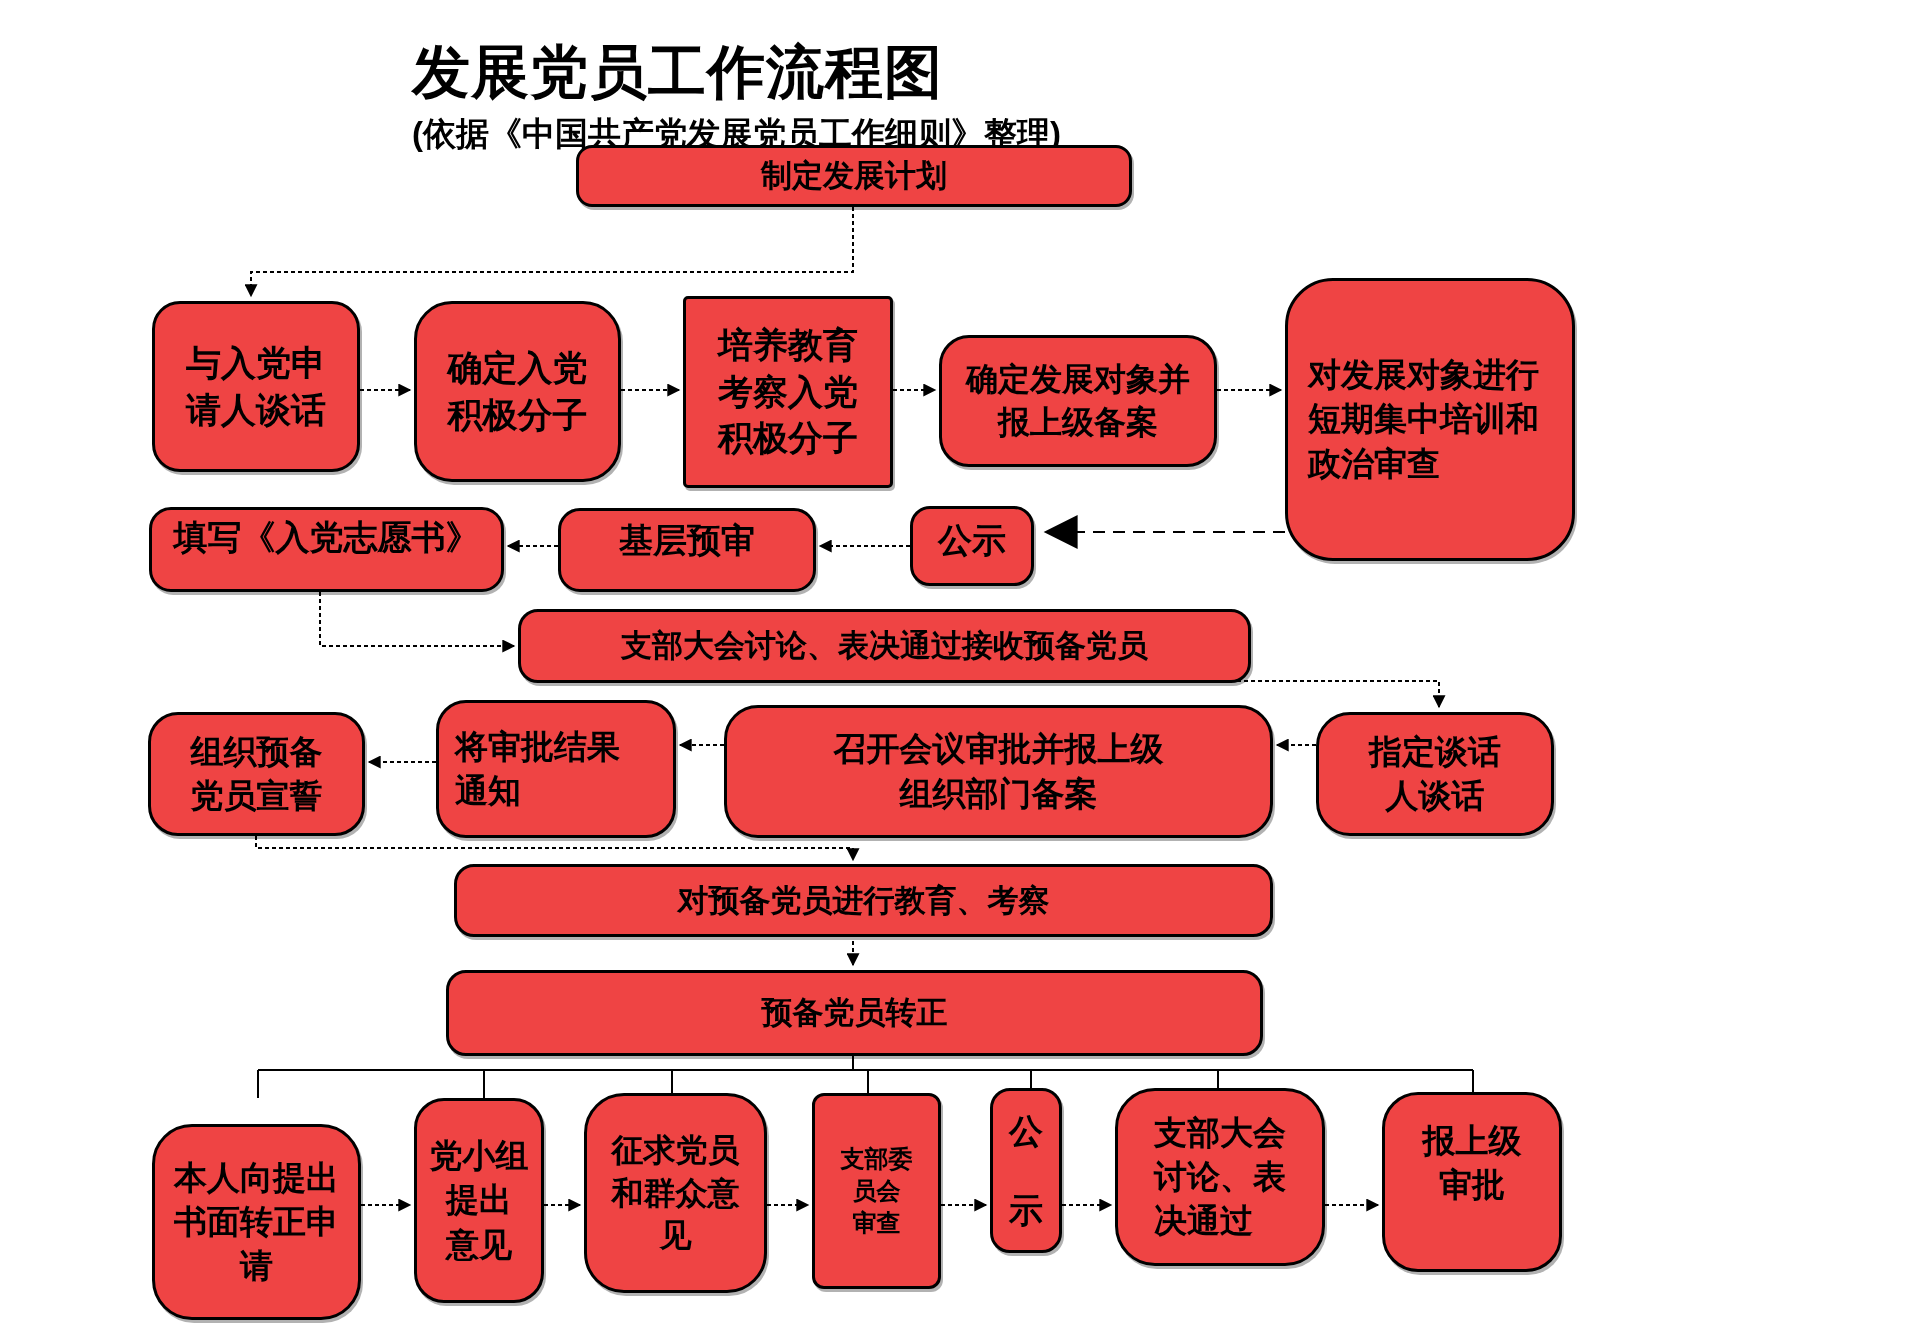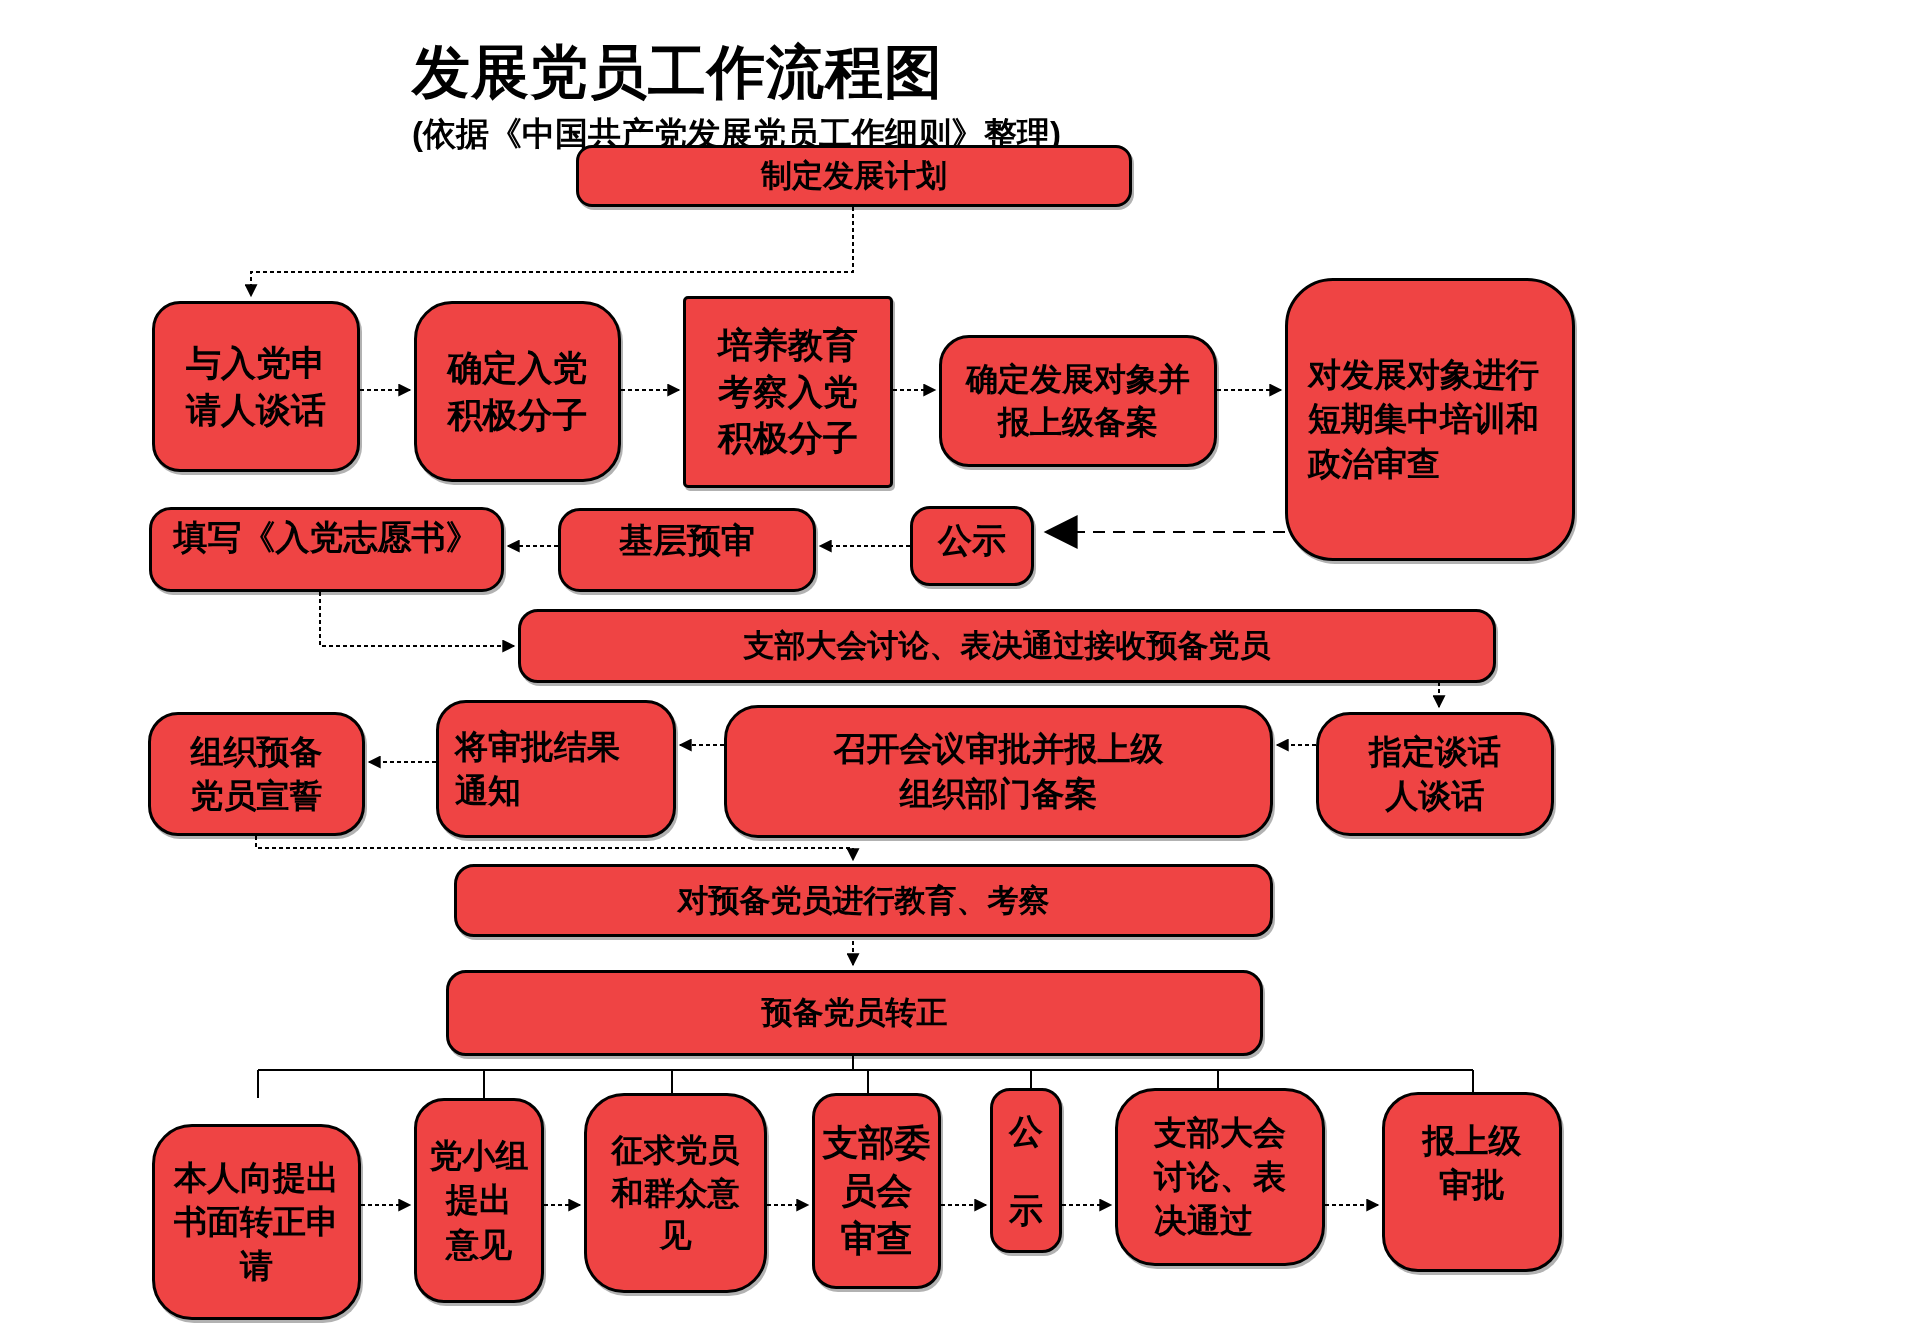--- a/index.html
+++ b/index.html
@@ -91,21 +91,21 @@
 <div class="node left-text" style="left:1285px;top:278px;width:290px;height:283px;border-radius:48px;font-size:33px;padding-left:20px;"><span>对发展对象进行
 短期集中培训和
 政治审查</span></div>
 
 <div class="node top-text" style="left:149px;top:507px;width:355px;height:85px;border-radius:22px;font-size:34px;padding-top:5px;"><span>填写《入党志愿书》</span></div>
 
 <div class="node top-text" style="left:558px;top:508px;width:258px;height:84px;border-radius:22px;font-size:34px;padding-top:7px;"><span>基层预审</span></div>
 
 <div class="node top-text" style="left:910px;top:506px;width:124px;height:80px;border-radius:20px;font-size:34px;padding-top:9px;"><span>公示</span></div>
 
-<div class="node" style="left:518px;top:609px;width:978px;height:74px;border-radius:20px;font-size:31px;"><span>支部大会讨论、表决通过接收预备党员</span></div>
+<div class="node" style="left:518px;top:609px;width:733px;height:74px;border-radius:20px;font-size:31px;"><span>支部大会讨论、表决通过接收预备党员</span></div>
 
 <div class="node" style="left:1316px;top:712px;width:238px;height:124px;border-radius:34px;font-size:33px;"><span>指定谈话
 人谈话</span></div>
 
 <div class="node" style="left:724px;top:705px;width:549px;height:133px;border-radius:34px;font-size:33px;"><span>召开会议审批并报上级
 组织部门备案</span></div>
 
 <div class="node left-text" style="left:436px;top:700px;width:240px;height:138px;border-radius:30px;font-size:33px;padding-left:16px;"><span>将审批结果
 通知</span></div>
 
@@ -121,21 +121,21 @@
 请</span></div>
 
 <div class="node" style="left:414px;top:1098px;width:130px;height:205px;border-radius:30px;font-size:33px;"><span>党小组
 提出
 意见</span></div>
 
 <div class="node" style="left:584px;top:1093px;width:183px;height:200px;border-radius:40px;font-size:32px;"><span>征求党员
 和群众意
 见</span></div>
 
-<div class="node" style="left:812px;top:1093px;width:129px;height:196px;border-radius:24px;font-size:36px;"><span>支部委
+<div class="node" style="left:812px;top:1093px;width:129px;height:196px;border-radius:12px;font-size:24px;"><span>支部委
 员会
 审查</span></div>
 
 <div class="node" style="left:990px;top:1088px;width:72px;height:165px;border-radius:20px;font-size:34px;line-height:2.3;"><span>公
 示</span></div>
 
 <div class="node left-text" style="left:1115px;top:1088px;width:210px;height:178px;border-radius:40px;font-size:33px;justify-content:center;"><span>支部大会
 讨论、表
 决通过</span></div>
 

